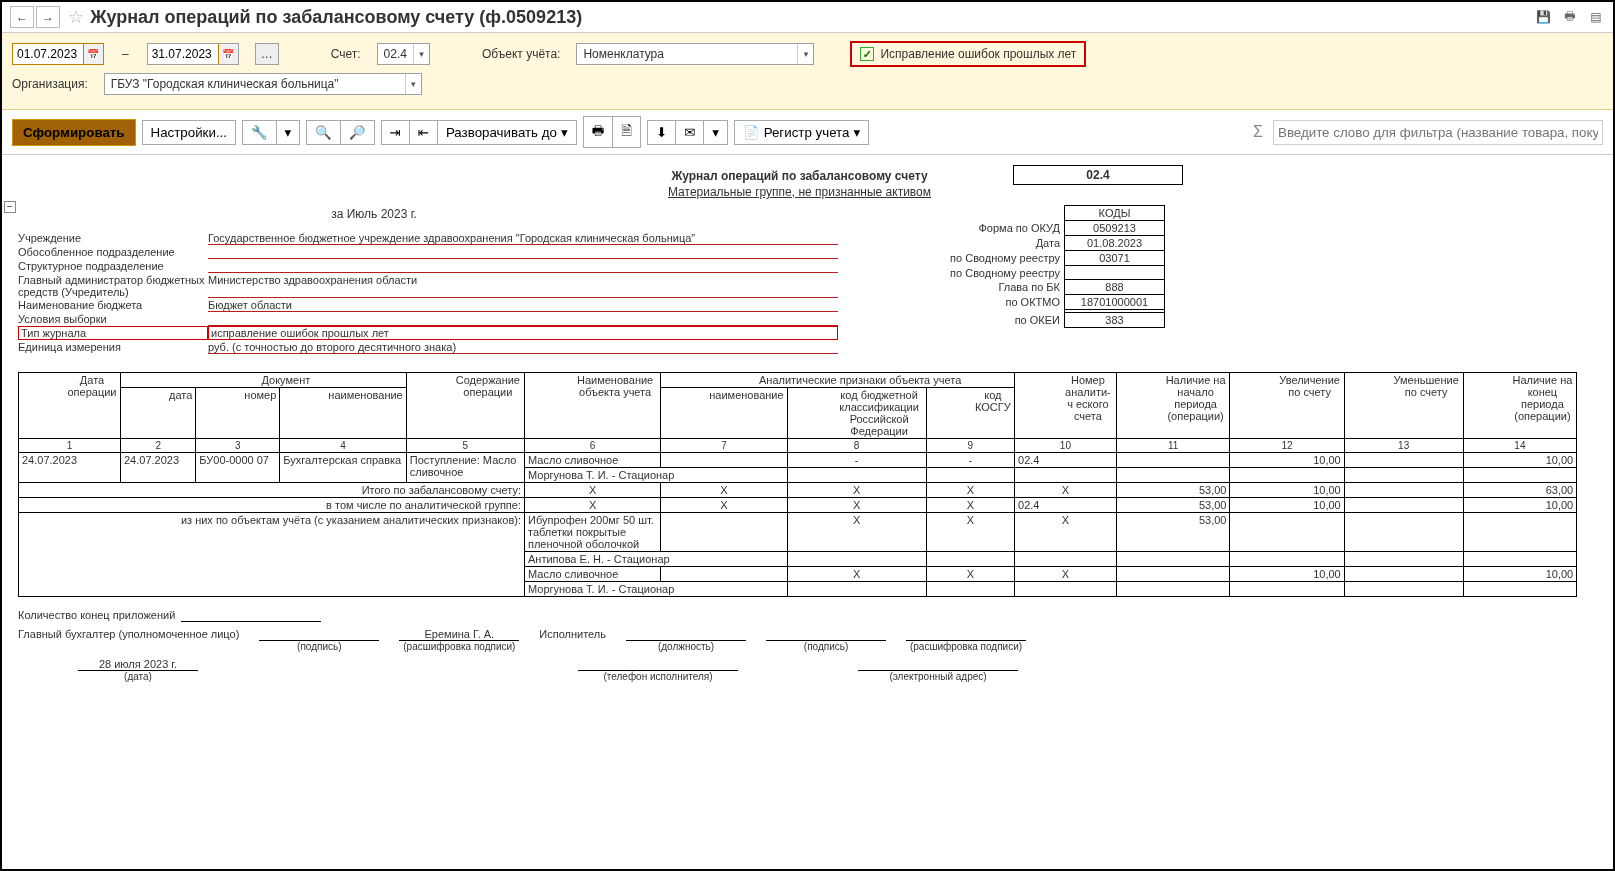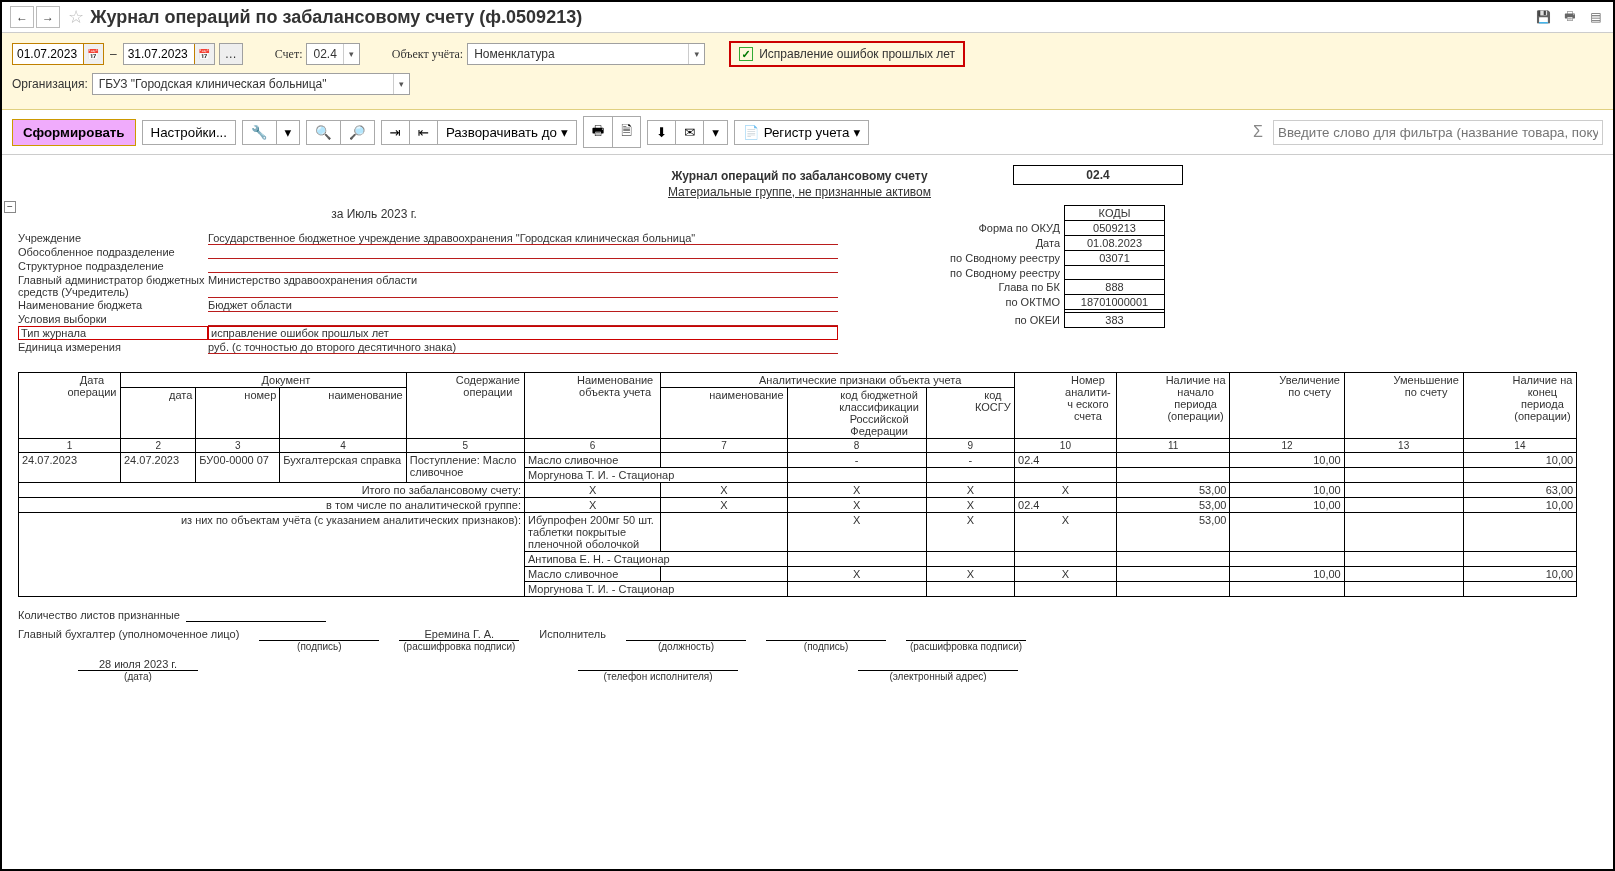--- a/index.html
+++ b/index.html
@@ -7,37 +7,37 @@
   .app { border:2px solid #000; width:1615px; height:871px; position:relative; overflow:hidden; }
 
   .titlebar { display:flex; align-items:center; padding:4px 8px; border-bottom:1px solid #ccc; }
   .nav-btn { width:24px; height:22px; border:1px solid #bbb; background:#fff; margin-right:2px; display:flex; align-items:center; justify-content:center; cursor:pointer; }
   .star { font-size:18px; color:#bbb; margin:0 6px; }
   .title { font-size:18px; font-weight:bold; }
   .title-right { margin-left:auto; display:flex; gap:8px; }
   .tb-icon { width:18px; height:18px; display:flex; align-items:center; justify-content:center; color:#666; cursor:pointer; }
 
   .filters { background:#fff8dc; padding:8px 10px; border-bottom:1px solid #e0d080; }
-  .filters-row { display:flex; align-items:center; gap:4px; margin-bottom:6px; }
+  .filters-row { display:flex; align-items:center; gap:16px; margin-bottom:6px; }
   .date-box { display:flex; align-items:center; border:1px solid #c08000; background:#fff; }
   .date-input { border:none; width:70px; padding:3px 4px; font-size:12px; outline:none; }
   .cal-btn { width:20px; height:20px; border-left:1px solid #c08000; background:#f0f0f0; display:flex; align-items:center; justify-content:center; cursor:pointer; font-size:10px; }
   .dash { padding:0 2px; }
   .dots-btn { width:24px; height:22px; border:1px solid #a0a0a0; background:#eee; display:flex; align-items:center; justify-content:center; cursor:pointer; }
-  .lbl { margin-left:28px;font-family:Liberation Serif, serif; }
+  .lbl { margin-left:36px; }
   .combo { display:flex; border:1px solid #a0a0a0; background:#fff; }
   .combo-val { padding:3px 6px; min-width:30px; }
   .combo-btn { width:16px; border-left:1px solid #ccc; display:flex; align-items:center; justify-content:center; cursor:pointer; font-size:9px; color:#555;}
   .combo-wide .combo-val { width:220px; }
   .chk-box { display:flex; align-items:center; gap:6px; border:2px solid #c00; padding:4px 8px; margin-left:20px; }
   .chk { width:14px; height:14px; border:1px solid #3a3; display:flex; align-items:center; justify-content:center; color:#070; font-weight:bold; font-size:11px; }
   .org-combo .combo-val { width:300px; }
 
   .toolbar { display:flex; align-items:center; gap:6px; padding:6px 10px; border-bottom:1px solid #ccc; }
-  .btn-yellow { background:#f0abfc; border:1px solid #cc9900; padding:5px 10px; font-weight:bold; cursor:pointer; }
+  .btn-yellow { background:#a16207; border:1px solid #cc9900; padding:5px 10px; font-weight:bold; cursor:pointer; }
   .btn { background:#fff; border:1px solid #aaa; padding:4px 8px; display:flex; align-items:center; gap:4px; cursor:pointer; }
   .btn-group { display:flex; }
   .btn-group .btn { border-radius:0; }
   .btn-group .btn + .btn { border-left:none; }
   .spacer { flex:1; }
   .sigma { font-size:16px; color:#888; margin-right:4px; }
   .filter-input { width:330px; border:1px solid #ccc; padding:4px; color:#aaa; }
 
   
   .report-wrap { overflow:auto; height:calc(871px - 40px - 72px - 40px); padding:10px 18px 10px 2px; position:relative; }
@@ -377,21 +377,21 @@
             <td></td>
             <td></td>
             <td></td>
             <td></td>
             <td></td>
           </tr>
   </tbody>
       </table>
 
   <div class="footer-block">
-    <div><span>Количество листов признанные</span>&nbsp;&nbsp;<span class="ul" style="min-width:140px">&nbsp;</span></div>
+    <div><span>Количество конец приложений</span>&nbsp;&nbsp;<span class="ul" style="min-width:140px">&nbsp;</span></div>
     <div class="sig-row">
       <div class="sig-col">
             <span>Главный бухгалтер (уполномоченное лицо)</span>
           </div>
       <div class="sig-col">
             <span class="ul">&nbsp;</span>
             <span class="tiny">(подпись)</span>
           </div>
       <div class="sig-col">
             <span class="ul">Еремина Г. А.</span>

